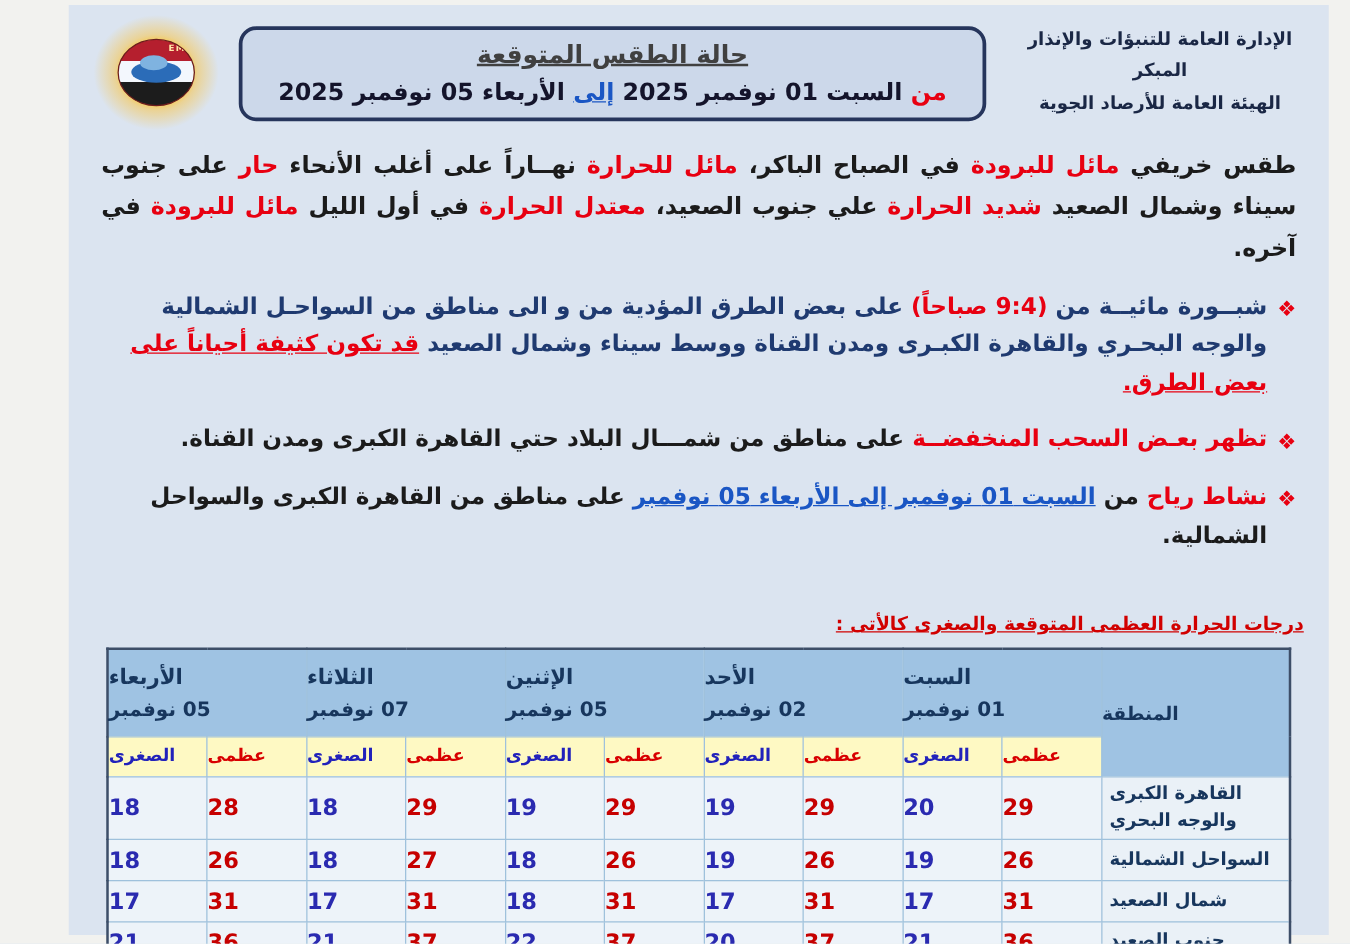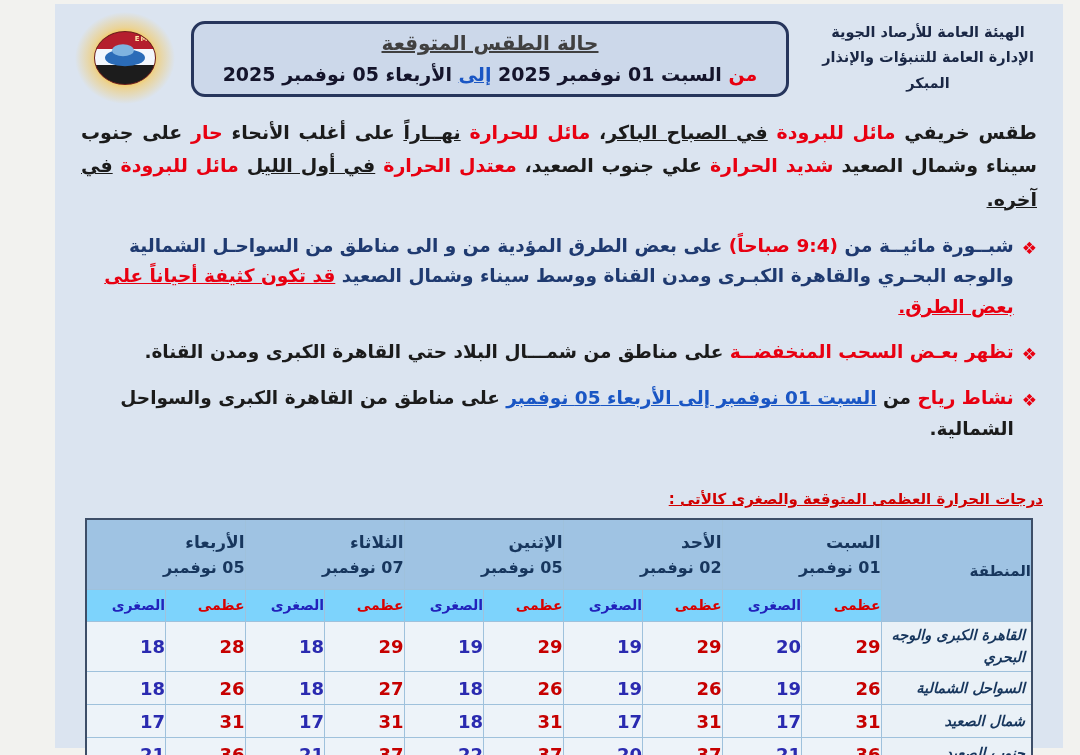--- a/index.html
+++ b/index.html
@@ -65,62 +65,62 @@
   .bullet-para {
     display:flex; margin-top:15px;
     font-size:18.5px; font-weight:bold; line-height:1.65;
   }
   .bullet-glyph { color:#e80011; font-size:17px; padding-left:8px; padding-top:3px; }
   .bullet-text { flex:1; }
   .seg-k  { color:#1b1b1b; }
   .seg-d  { color:#14142b; }
   .seg-r  { color:#e80011; }
   .seg-b  { color:#1f3a70; }
-  .seg-ku { color:#1b1b1b; text-decoration:underline; }
+  .seg-ku { color:#1b1b1b; }
   .seg-ru { color:#e80011; text-decoration:underline; }
   .seg-bu { color:#1a56c4; text-decoration:underline; }
   
   .table-title {
     margin:46px 20px 0 0; text-align:right;
     color:#d10000; font-size:15px; font-weight:bold; text-decoration:underline;
   }
   table.temps {
     width:948px; margin:10px auto 0 auto;
     border-collapse:collapse; direction:rtl;
     border:2px solid #3d4e68;
   }
-  table.temps th, table.temps td { border:1px solid #9fc1dc; text-align:right; vertical-align:middle; }
+  table.temps th, table.temps td { border:1px solid #9fc1dc; text-align:left; vertical-align:middle; }
   th.region-head, th.day-head {
     background:#9fc3e3; color:#17365d; font-weight:bold;
   }
   th.region-head { width:150px; font-size:15px; }
   th.day-head { height:70px; font-size:17px; }
   .day-name { margin-bottom:6px; }
   .day-date { font-size:16px; }
-  th.sub { background:#7dd3fc; height:32px; font-size:14px; font-weight:bold; }
+  th.sub { background:#fef9c3; height:32px; font-size:14px; font-weight:bold; }
   th.max-h { color:#d80000; }
   th.min-h { color:#2222bb; }
   td.region-cell {
     background:#eaf1f7; color:#17365d;
-    font-size:14.5px; font-weight:bold; padding:3px 6px; line-height:1.5;font-style:italic;
+    font-size:14.5px; font-weight:bold; padding:3px 6px; line-height:1.5;
   }
   td.val { background:#edf3f9; font-size:18px; font-weight:bold; height:33px; width:79px; }
   tbody tr:first-child td { height:48px; }
   td.max { color:#c60000; }
   td.min { color:#2a2ab0; }
 </style>
 </head>
 <body>
 
 <div class="doc">
 
   <div class="hdr">
     <div class="authority">
+      <div>الإدارة العامة للتنبؤات والإنذار المبكر</div>
       <div>الهيئة العامة للأرصاد الجوية</div>
-      <div>الإدارة العامة للتنبؤات والإنذار المبكر</div>
     </div>
     <div class="title-box">
       <span class="title-main">حالة الطقس المتوقعة</span>
       <div class="title-dates"><span class="seg-r">من </span><span class="seg-d">السبت 01 نوفمبر 2025 </span><span class="seg-bu">إلى</span><span class="seg-d"> الأربعاء 05 نوفمبر 2025</span></div>
     </div>
     <div class="logo-wrap">
       <div class="sun">
         <div class="emblem">
           <div class="emblem-ema">EMA</div>
           <div class="cloud"></div>

